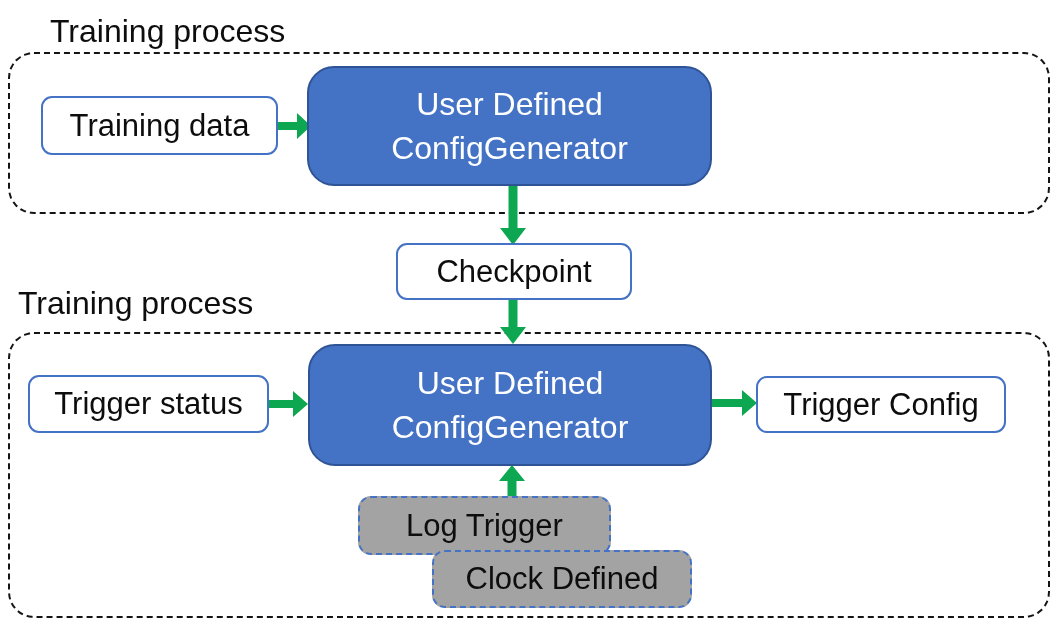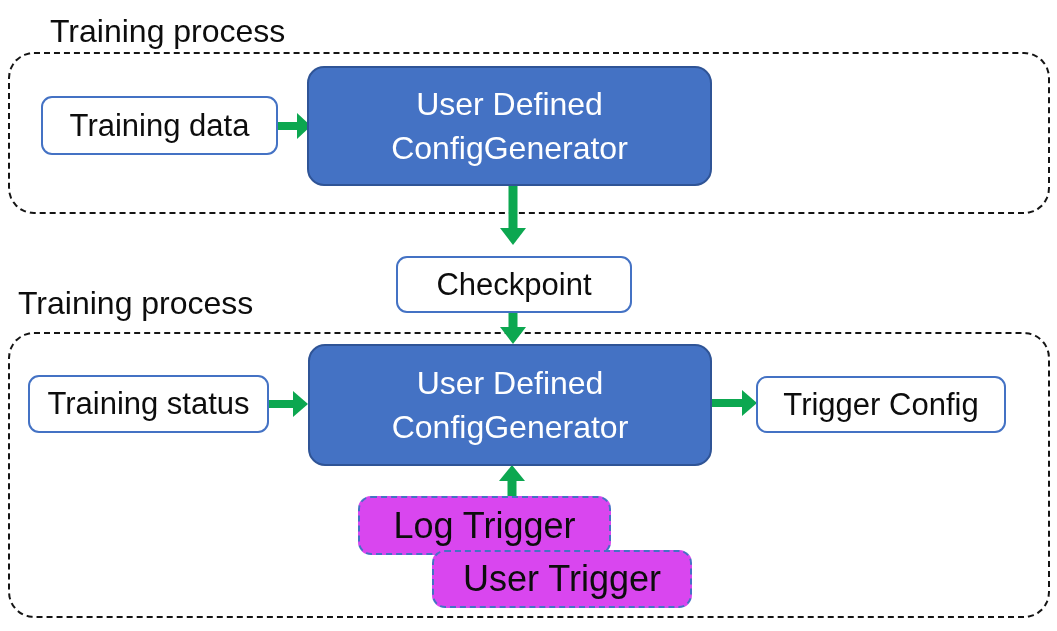--- a/index.html
+++ b/index.html
@@ -48,40 +48,40 @@
     justify-content: center;
     font-size: 31px;
     color: var(--text-dark);
     white-space: nowrap;
     z-index: 3;
   }
   .generator-box {
     position: absolute;
     background: var(--box-blue-fill);
     border: 2.5px solid var(--box-blue-border);
-    border-radius: 17px;
+    border-radius: 27px;
     display: flex;
     flex-direction: column;
     align-items: center;
     justify-content: center;
     text-align: center;
     color: var(--text-light);
     font-size: 32px;
     line-height: 44px;
     z-index: 3;
   }
   .trigger-box {
     position: absolute;
-    background: #d946ef;
+    background: #a3a3a3;
     border: 2.5px dashed var(--trigger-border);
     border-radius: 13px;
     display: flex;
     align-items: center;
     justify-content: center;
-    font-size: 36px;
+    font-size: 31px;
     color: var(--text-dark);
     white-space: nowrap;
   }
   .arrow {
     position: absolute;
     color: var(--arrow-green);
     z-index: 2;
   }
   .arrow svg { display: block; }
   .arrow svg * { fill: currentColor; }
@@ -109,34 +109,34 @@
     <div>ConfigGenerator</div>
   </div>
 
   <div class="arrow" style="left:499px; top:185px;">
     <svg width="28" height="60" viewBox="0 0 28 60">
       <rect x="9.5" y="0" width="9" height="45"></rect>
       <polygon points="1,43 27,43 14,60"></polygon>
     </svg>
   </div>
 
-  <div class="io-box" style="left:396px; top:243px; width:236px; height:57px;margin-top:13px;">Checkpoint</div>
+  <div class="io-box" style="left:396px; top:243px; width:236px; height:57px;">Checkpoint</div>
 
   <div class="section-title" style="left:18px; top:284px;">Training process</div>
 
   <div class="dashed-container" style="left:8px; top:332px; width:1042px; height:286px;"></div>
 
   <div class="arrow" style="left:499px; top:300px;">
     <svg width="28" height="44" viewBox="0 0 28 44">
       <rect x="9.5" y="0" width="9" height="29"></rect>
       <polygon points="1,27 27,27 14,44"></polygon>
     </svg>
   </div>
 
-  <div class="io-box" style="left:28px; top:375px; width:241px; height:58px;">Training status</div>
+  <div class="io-box" style="left:28px; top:375px; width:241px; height:58px;">Trigger status</div>
 
   <div class="arrow" style="left:268px; top:390px;">
     <svg width="40" height="28" viewBox="0 0 40 28">
       <rect x="0" y="10" width="26" height="8"></rect>
       <polygon points="25,1 40,14 25,27"></polygon>
     </svg>
   </div>
 
   <div class="generator-box" style="left:308px; top:344px; width:404px; height:122px;">
     <div>User Defined</div>
@@ -154,15 +154,15 @@
 
   <div class="arrow" style="left:498px; top:465px;">
     <svg width="28" height="32" viewBox="0 0 28 32">
       <polygon points="14,0 1,16 27,16"></polygon>
       <rect x="9.5" y="14" width="9" height="18"></rect>
     </svg>
   </div>
 
   <div class="trigger-box" style="left:358px; top:496px; width:253px; height:59px; z-index:4;">Log Trigger</div>
 
-  <div class="trigger-box" style="left:432px; top:550px; width:260px; height:58px; z-index:5;">User Trigger</div>
+  <div class="trigger-box" style="left:432px; top:550px; width:260px; height:58px; z-index:5;">Clock Defined</div>
 
 </div>
 
 </body></html>

